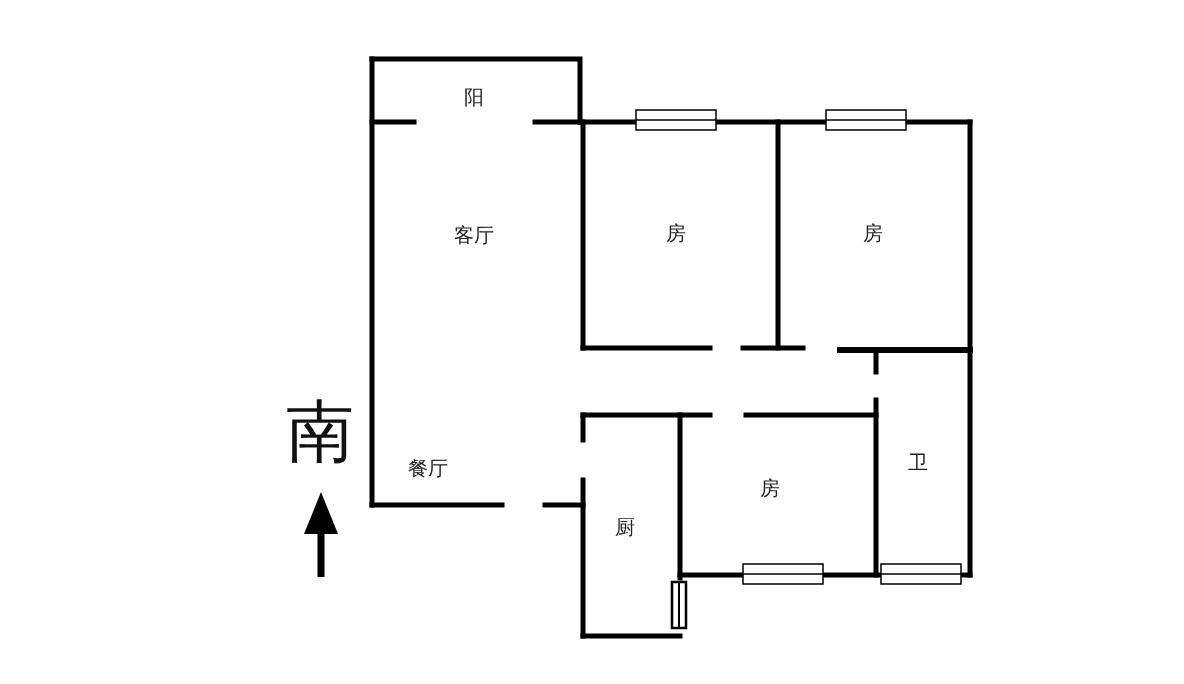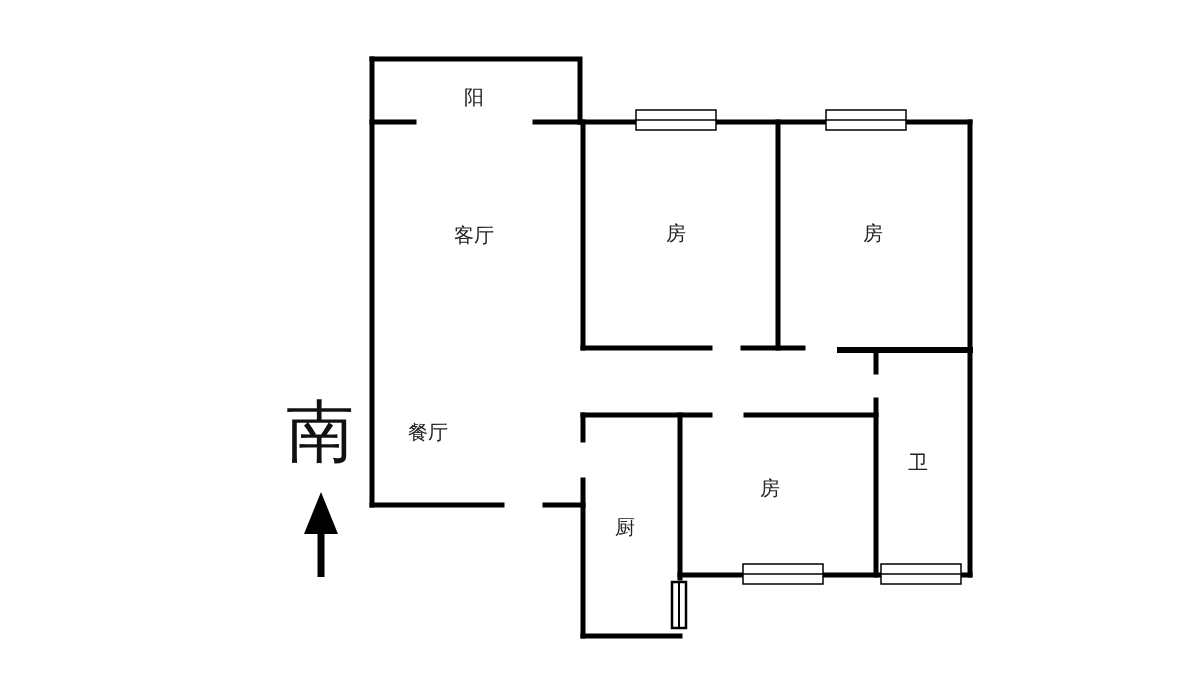--- a/index.html
+++ b/index.html
@@ -67,16 +67,16 @@
     <polygon points="321,492 304,534 338,534" fill="#000"></polygon>
   </g>
 </svg>
 
 <div class="compass">南</div>
 
 <div class="label" style="left:474px;top:97px;">阳</div>
 <div class="label" style="left:474px;top:235px;font-family:Liberation Mono, monospace;">客厅</div>
 <div class="label" style="left:676px;top:233px;">房</div>
 <div class="label" style="left:873px;top:233px;">房</div>
-<div class="label" style="left:428px;top:432px;">餐厅</div>
+<div class="label" style="left:428px;top:468px;">餐厅</div>
 <div class="label" style="left:625px;top:527px;">厨</div>
 <div class="label" style="left:770px;top:488px;">房</div>
 <div class="label" style="left:918px;top:462px;">卫</div>
 
 </body></html>

